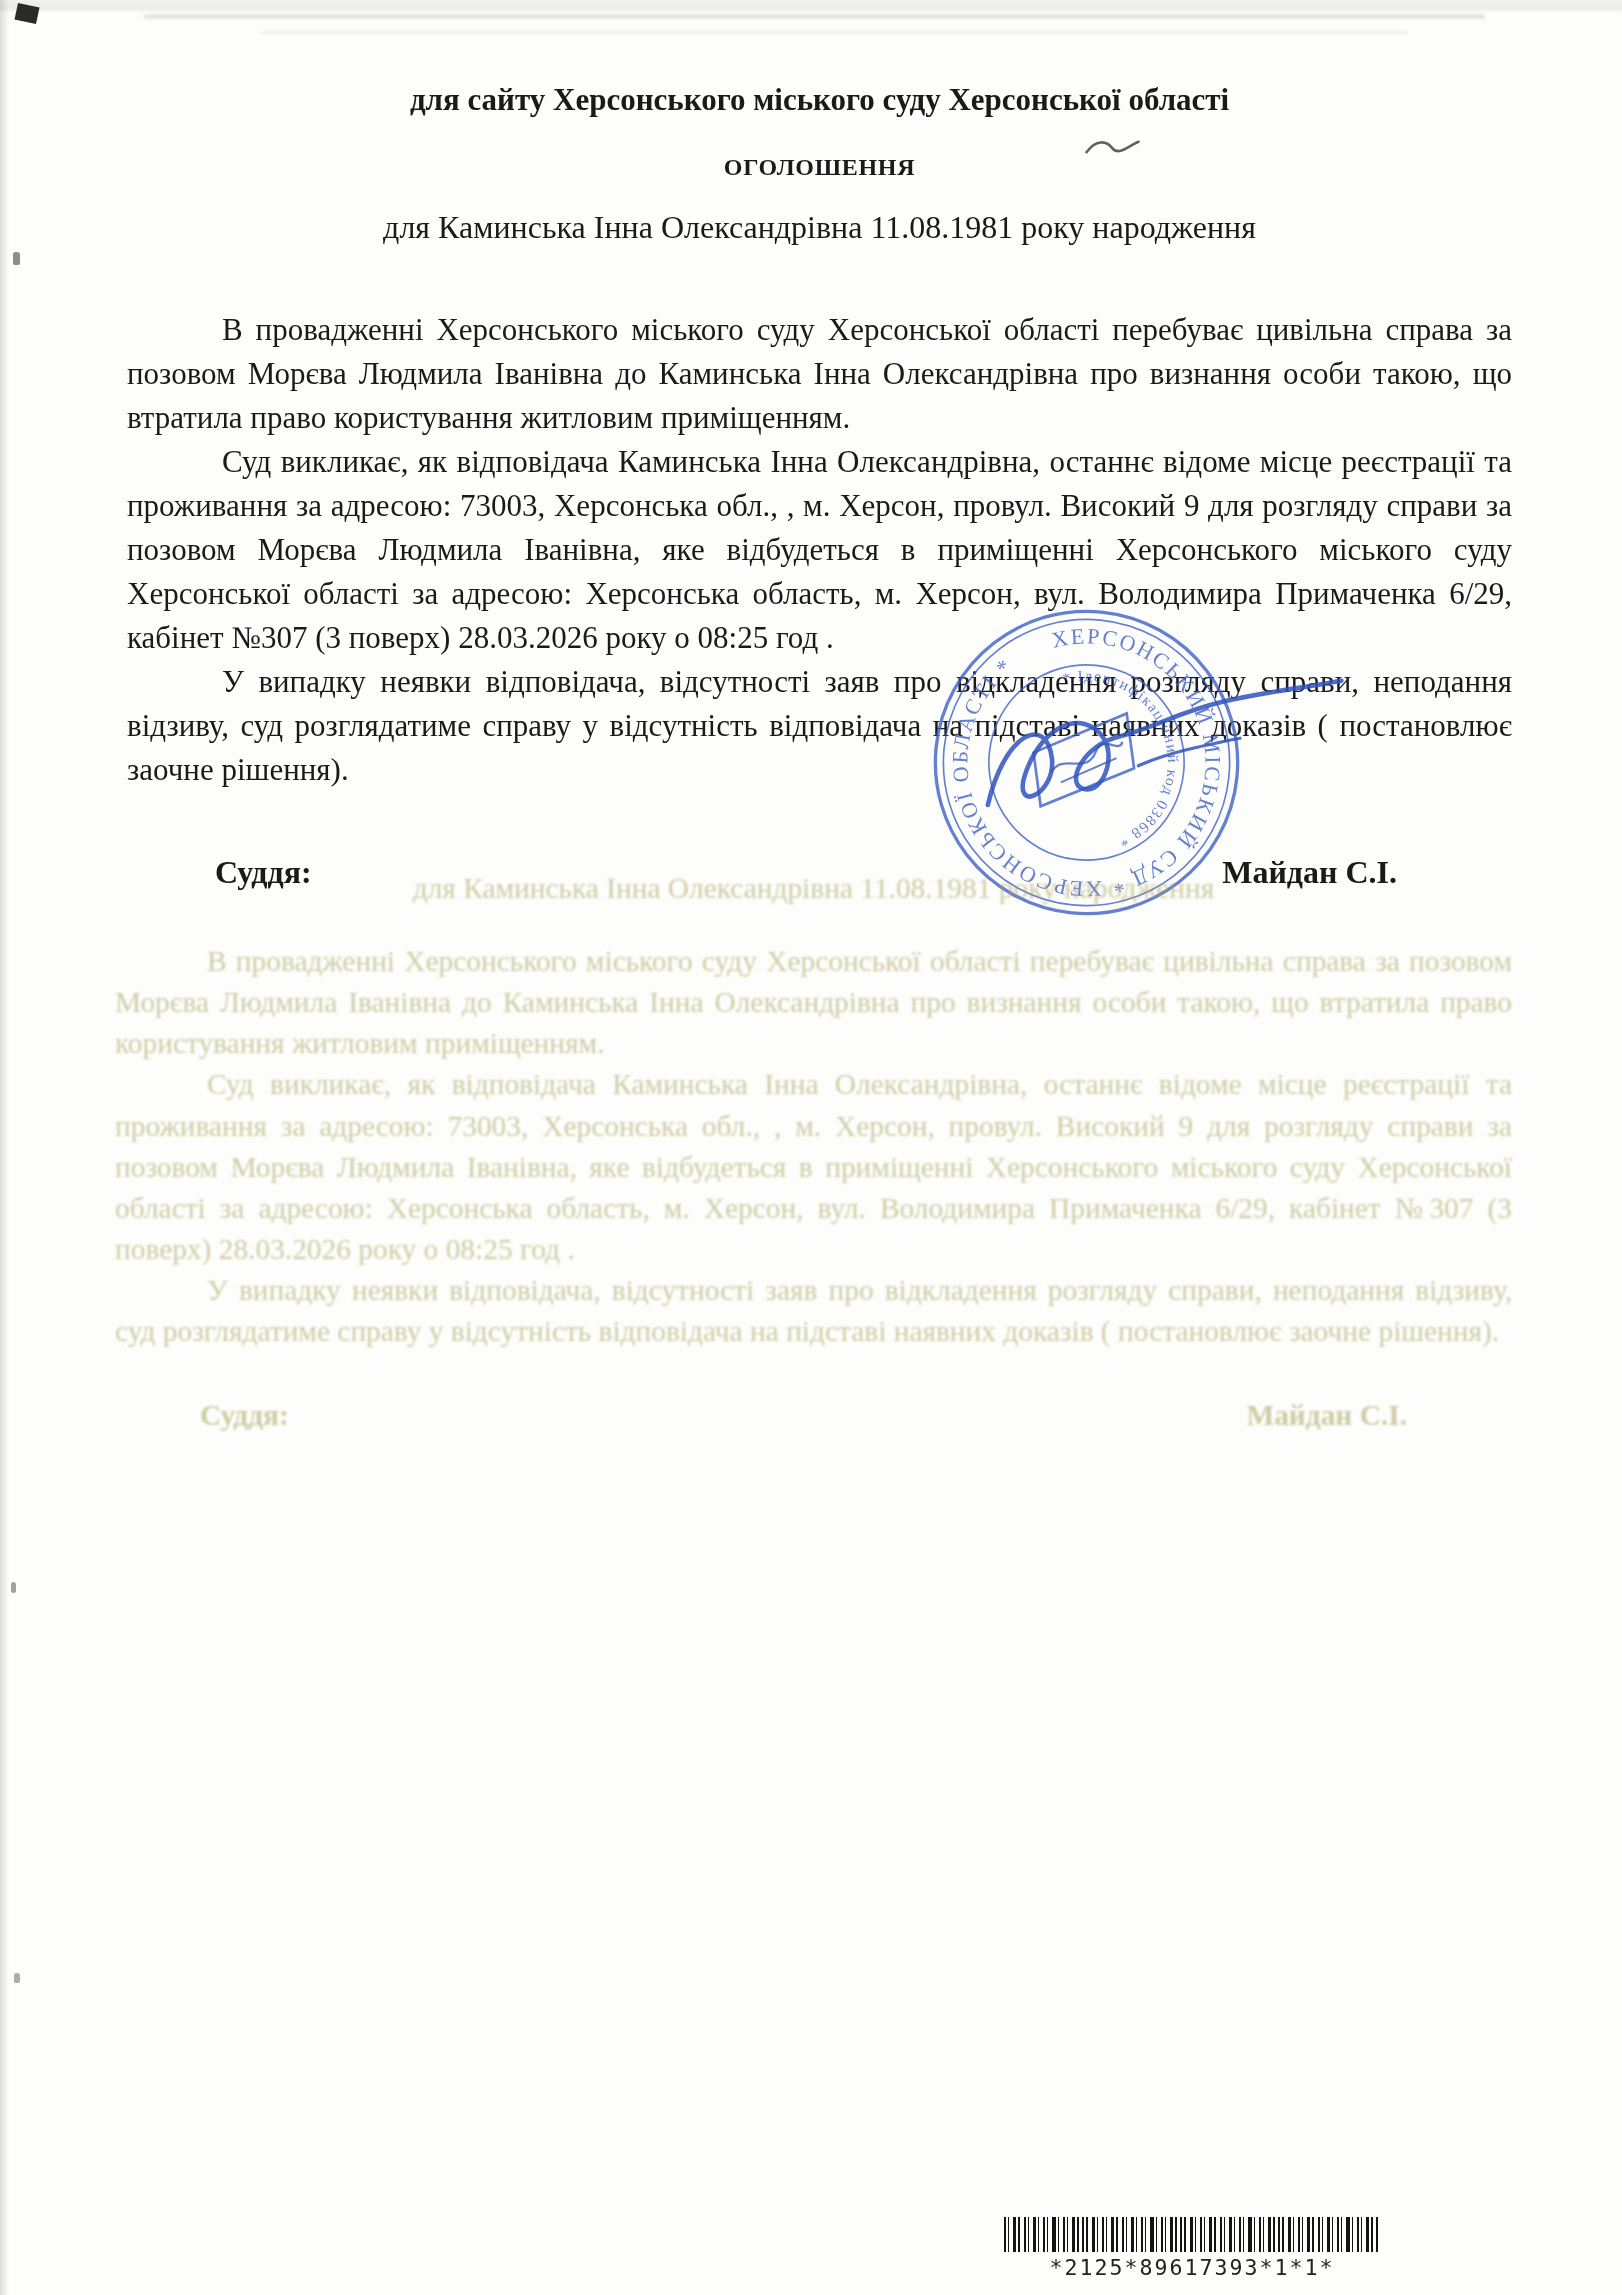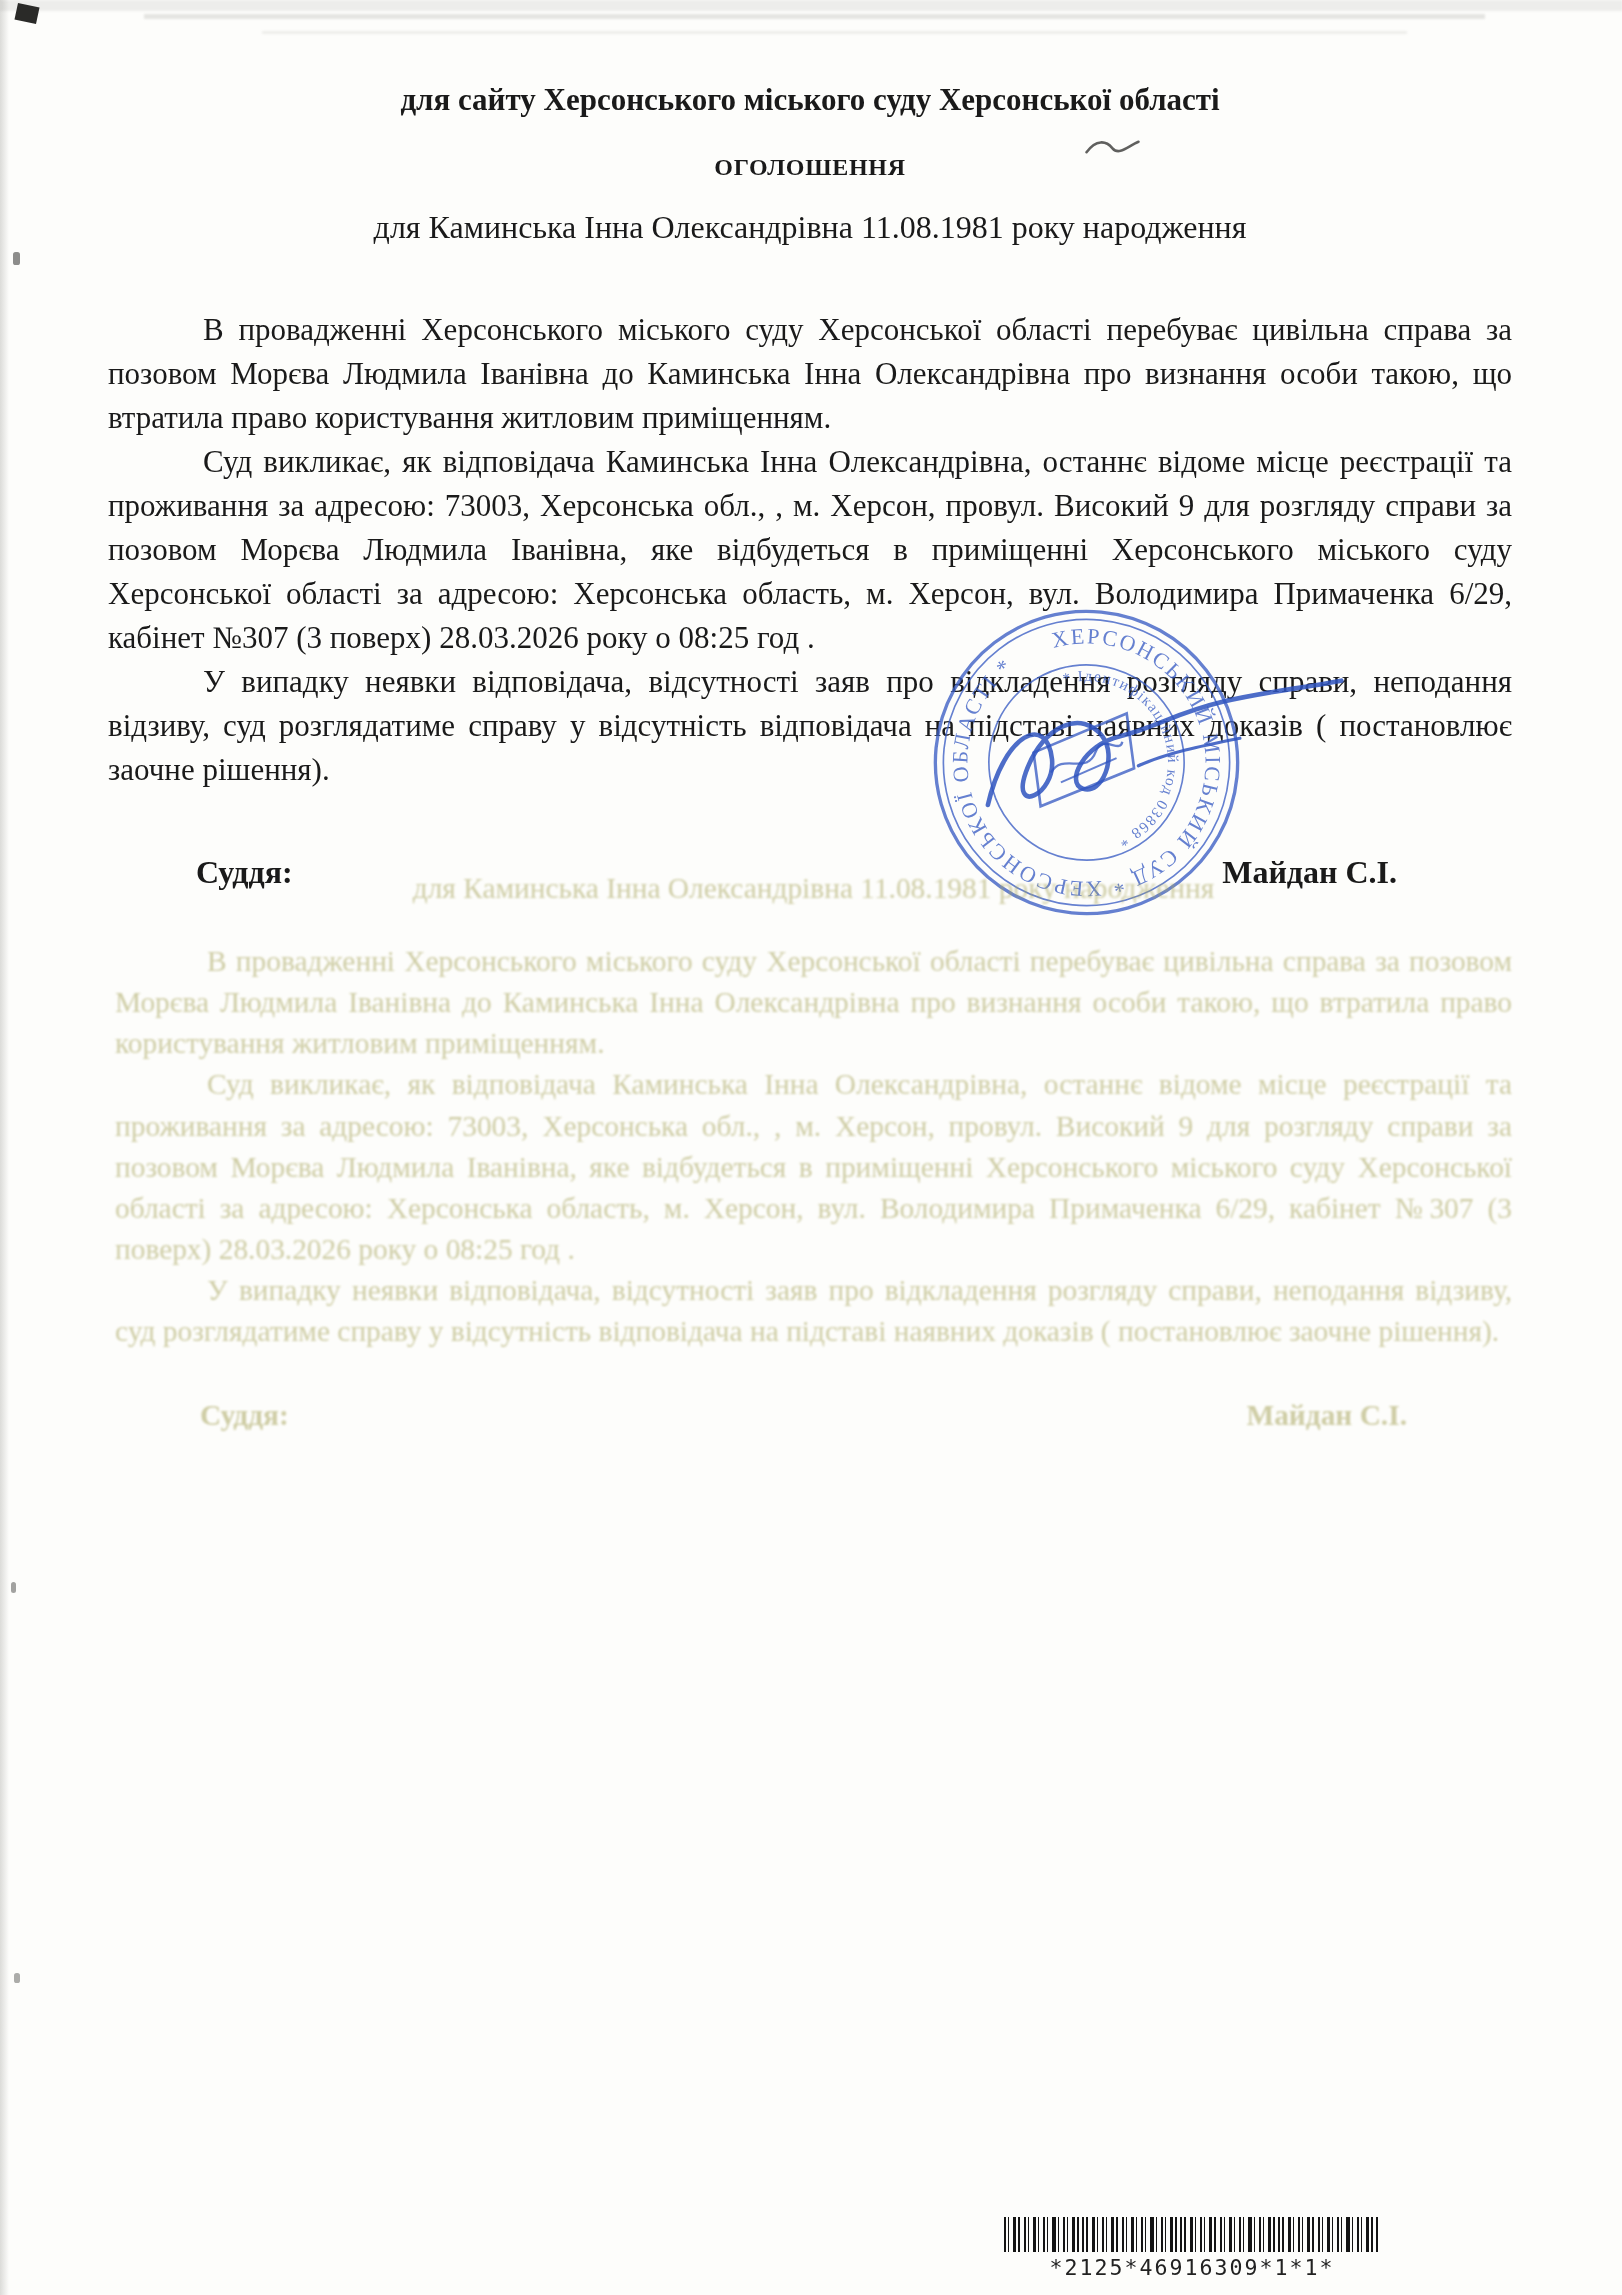--- a/index.html
+++ b/index.html
@@ -7,20 +7,21 @@
     position:relative;
     width:1623px;height:2295px;
     background:#fdfdfb;
     font-family:"Liberation Serif", serif;
     color:#1a1a1a;
     overflow:hidden;
   }
   .content{
     position:relative;
     padding:82px 111px 0 108px;
+    margin-left:19px;
   }
   .header-note{
     text-align:center;
     font-weight:bold;
     font-size:31px;
   }
   .doc-title{
     text-align:center;
     font-weight:bold;
     font-size:24px;
@@ -211,17 +212,17 @@
     <p class="g-par">Суд викликає, як відповідача Каминська Інна Олександрівна, останнє відоме місце реєстрації та проживання за адресою: 73003, Херсонська обл., , м. Херсон, провул. Високий 9  для розгляду справи за позовом Морєва Людмила Іванівна, яке відбудеться в приміщенні Херсонського міського суду Херсонської області за адресою: Херсонська область, м. Херсон, вул. Володимира Примаченка 6/29, кабінет №307 (3 поверх) 28.03.2026 року о 08:25 год   .</p>
     <p class="g-par">У випадку неявки відповідача, відсутності заяв про відкладення розгляду справи, неподання відзиву, суд розглядатиме справу у відсутність відповідача на підставі наявних доказів ( постановлює заочне рішення).</p>
     <div class="g-judge">
       <span>Суддя:</span>
       <span>Майдан С.І.</span>
     </div>
   </div>
 
   <div class="barcode-wrap">
     <div class="barcode-bars"></div>
-    <div class="barcode-label">*2125*46916309*1*1*</div>
+    <div class="barcode-label">*2125*89617393*1*1*</div>
   </div>
 
 </div>
 
 
 </body></html>

